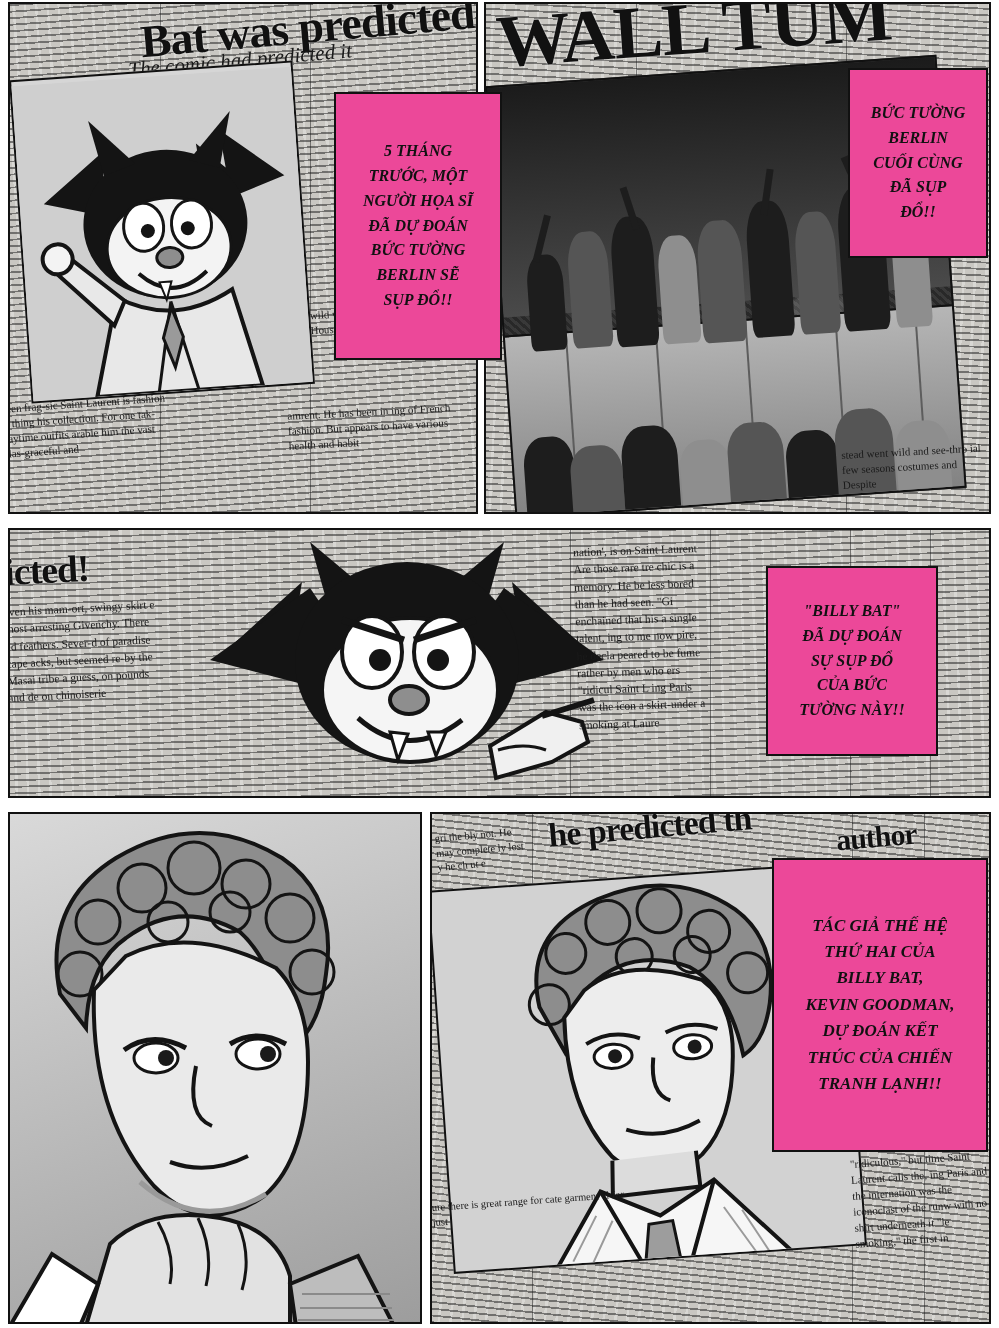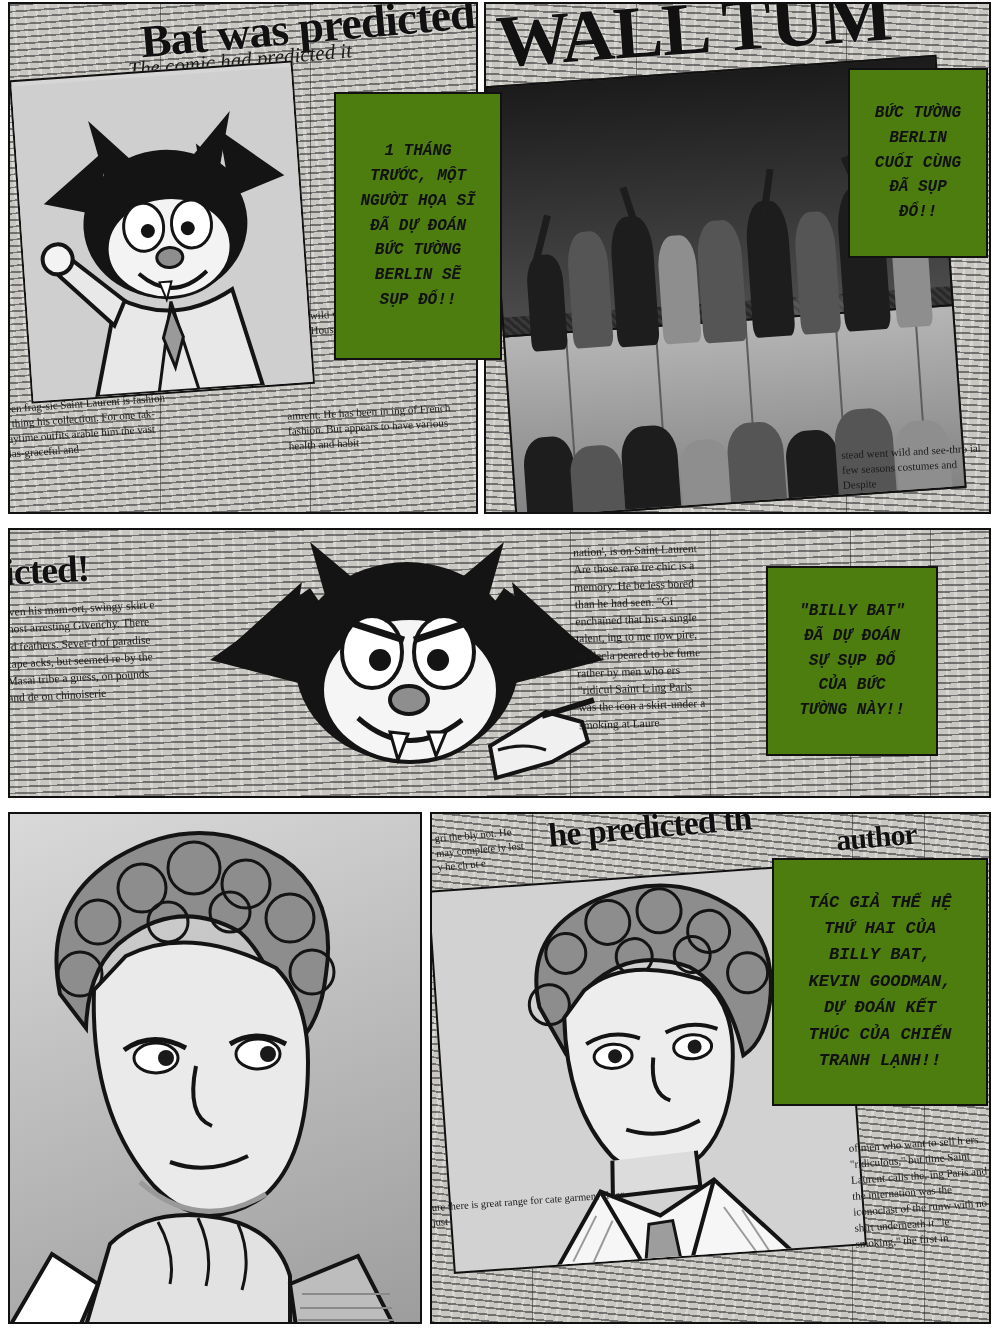--- a/index.html
+++ b/index.html
@@ -87,25 +87,25 @@
   .bat-wrap { position: absolute; }
   .bat-wrap svg { display: block; }
 
   
   .person-wrap { position: absolute; }
   .person-wrap svg { display:block; }
 
   
   .caption {
     position: absolute;
-    background: #4d7c0f;
+    background: #ec4899;
     border: 2px solid #111;
     box-sizing: border-box;
     color: #111;
-    font-family: Liberation Mono, monospace;
+    font-family: Liberation Serif, serif;
     font-style: italic;
     font-weight: bold;
     font-size: 16px;
     line-height: 1.55;
     text-align: center;
     display: flex;
     align-items: center;
     justify-content: center;
     padding: 10px 8px;
     white-space: pre-line;
@@ -372,42 +372,42 @@
           </g>
         </svg>
       </div>
     </div>
 
     <div class="subhead" style="left:4px; top:14px; width:90px; font-size:10.5px; white-space:normal; font-style:normal; font-family:'Liberation Serif',serif; transform:rotate(-5deg); line-height:1.4;">gri the bly not. He may complete ly lost y he ch ut e</div>
     <div class="subhead" style="left:0px; top:380px; width:200px; font-size:10.5px; white-space:normal; font-style:normal; font-family:'Liberation Serif',serif; transform:rotate(-4deg); line-height:1.4;">ure there is great range for cate garment cl for just</div>
     <div class="subhead" style="left:420px; top:322px; width:140px; font-size:11px; white-space:normal; font-style:normal; font-family:'Liberation Serif',serif; transform:rotate(-4deg); line-height:1.45;">of men who want to sell h ers "ridiculous," but time Saint Laurent calls the, ing Paris and the internation was the iconoclast of the runw with no shirt underneath it "le smoking," the first in</div>
   </div>
 
-  <div class="caption" style="left:334px; top:92px; width:168px; height:268px;">1 THÁNG
+  <div class="caption" style="left:334px; top:92px; width:168px; height:268px;">5 THÁNG
 TRƯỚC, MỘT
 NGƯỜI HỌA SĨ
 ĐÃ DỰ ĐOÁN
 BỨC TƯỜNG
 BERLIN SẼ
 SỤP ĐỔ!!</div>
 
   <div class="caption" style="left:848px; top:68px; width:140px; height:190px;">BỨC TƯỜNG
 BERLIN
 CUỐI CÙNG
 ĐÃ SỤP
 ĐỔ!!</div>
 
   <div class="caption" style="left:766px; top:566px; width:172px; height:190px;">"BILLY BAT"
 ĐÃ DỰ ĐOÁN
 SỰ SỤP ĐỔ
 CỦA BỨC
 TƯỜNG NÀY!!</div>
 
 
-  <div class="caption" style="left:772px; top:858px; width:216px; height:248px; font-size:17px;">TÁC GIẢ THẾ HỆ
+  <div class="caption" style="left:772px; top:858px; width:216px; height:294px; font-size:17px;">TÁC GIẢ THẾ HỆ
 THỨ HAI CỦA
 BILLY BAT,
 KEVIN GOODMAN,
 DỰ ĐOÁN KẾT
 THÚC CỦA CHIẾN
 TRANH LẠNH!!</div>
 
 </div>
 
 </body></html>

